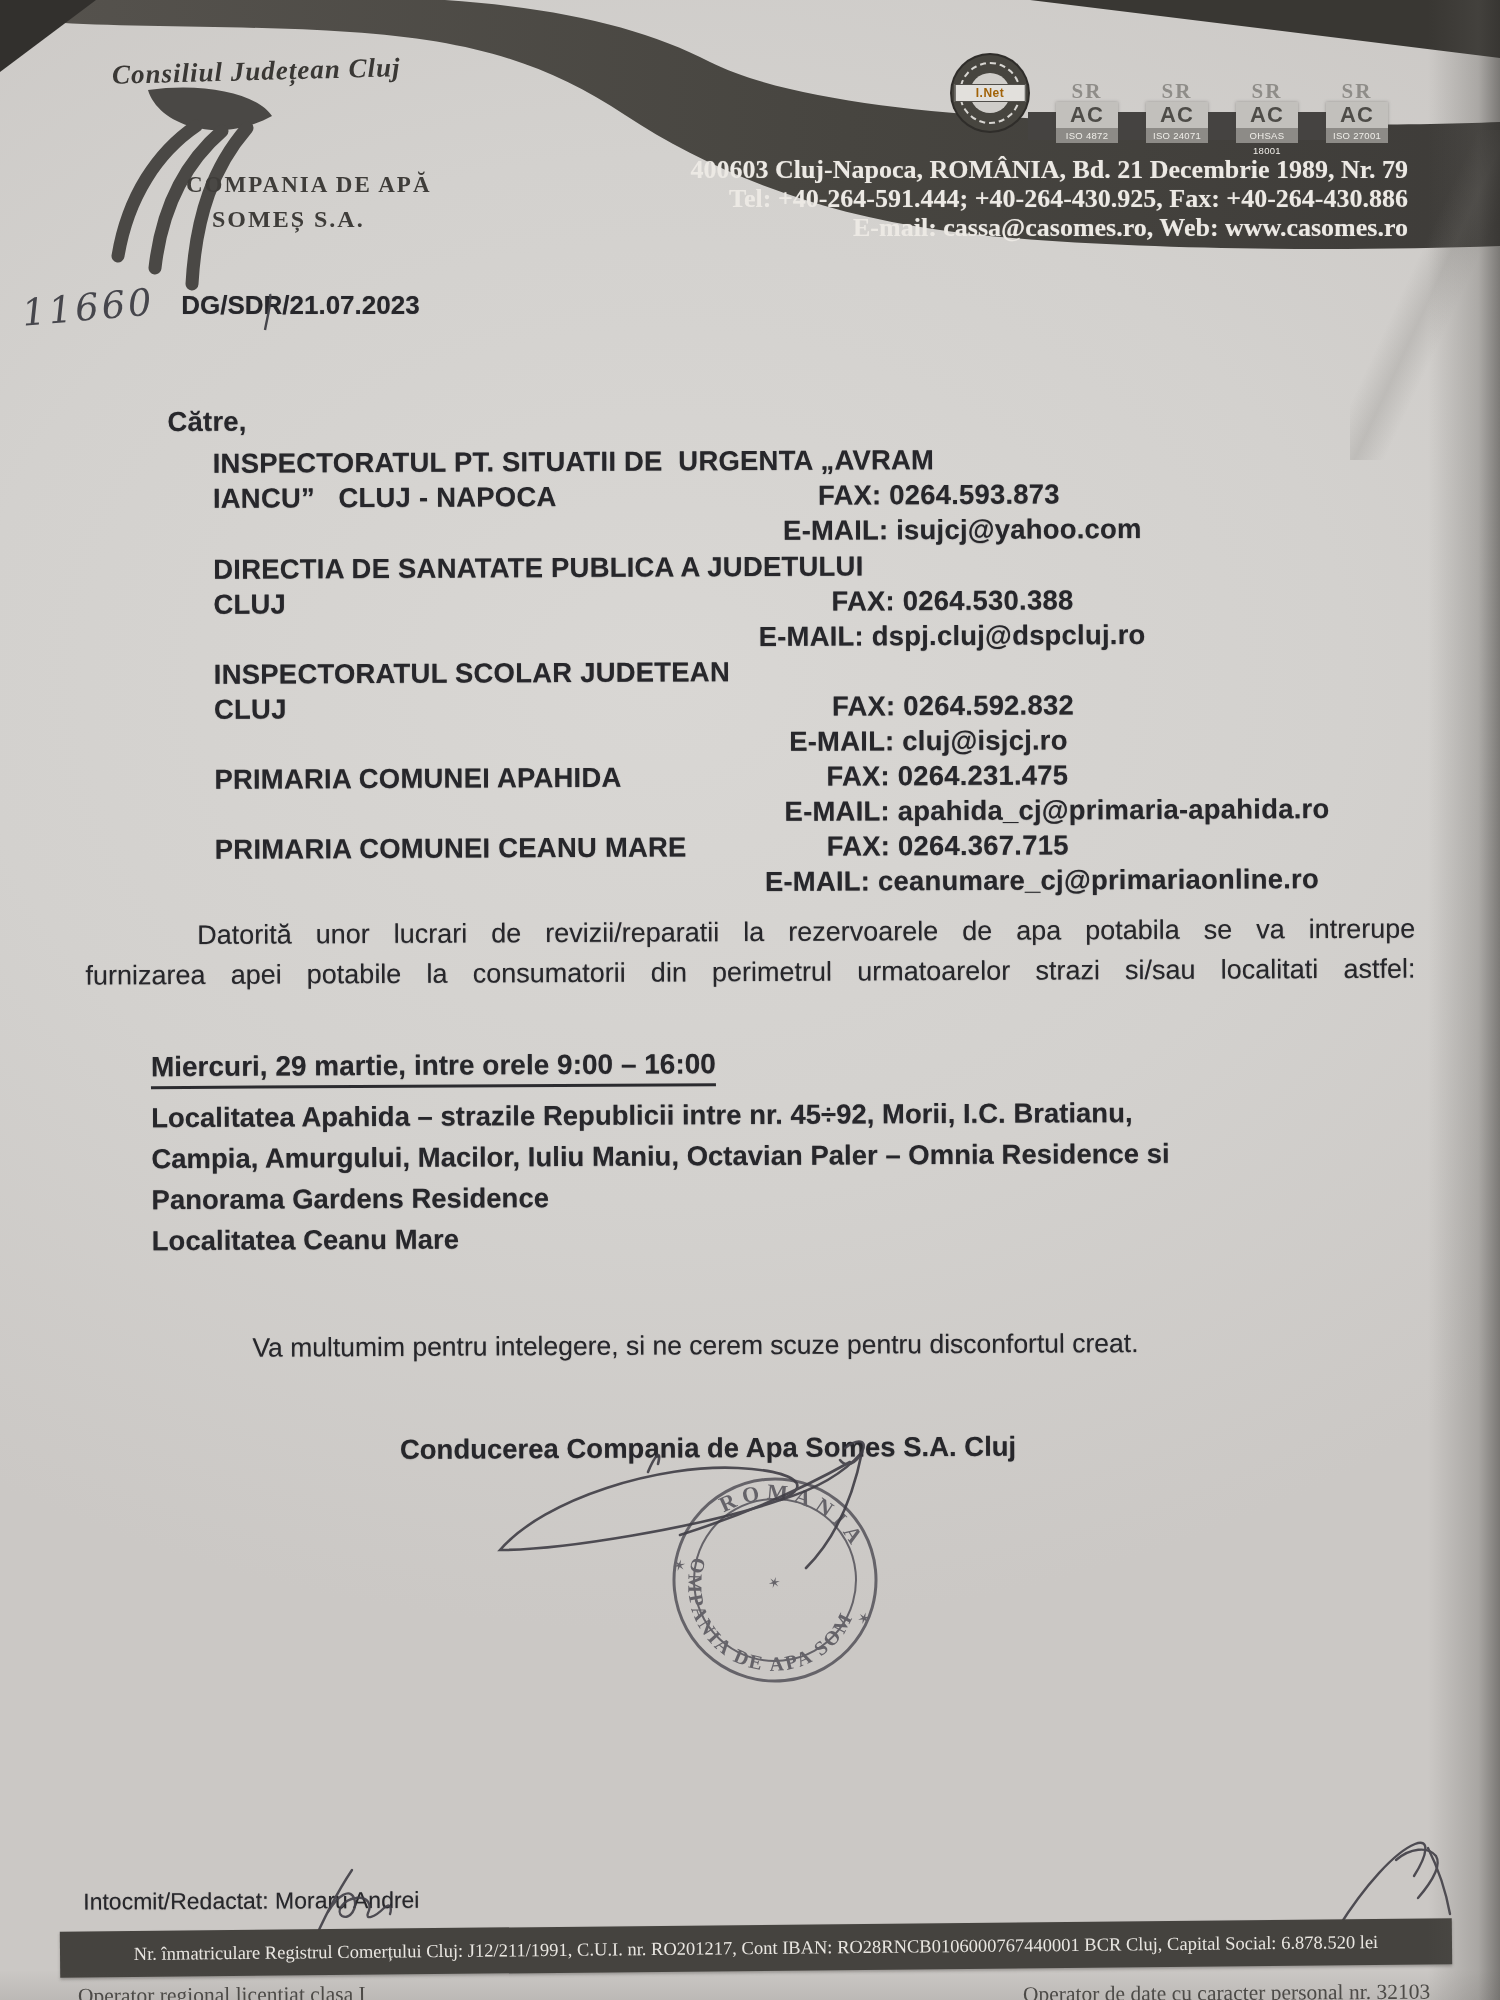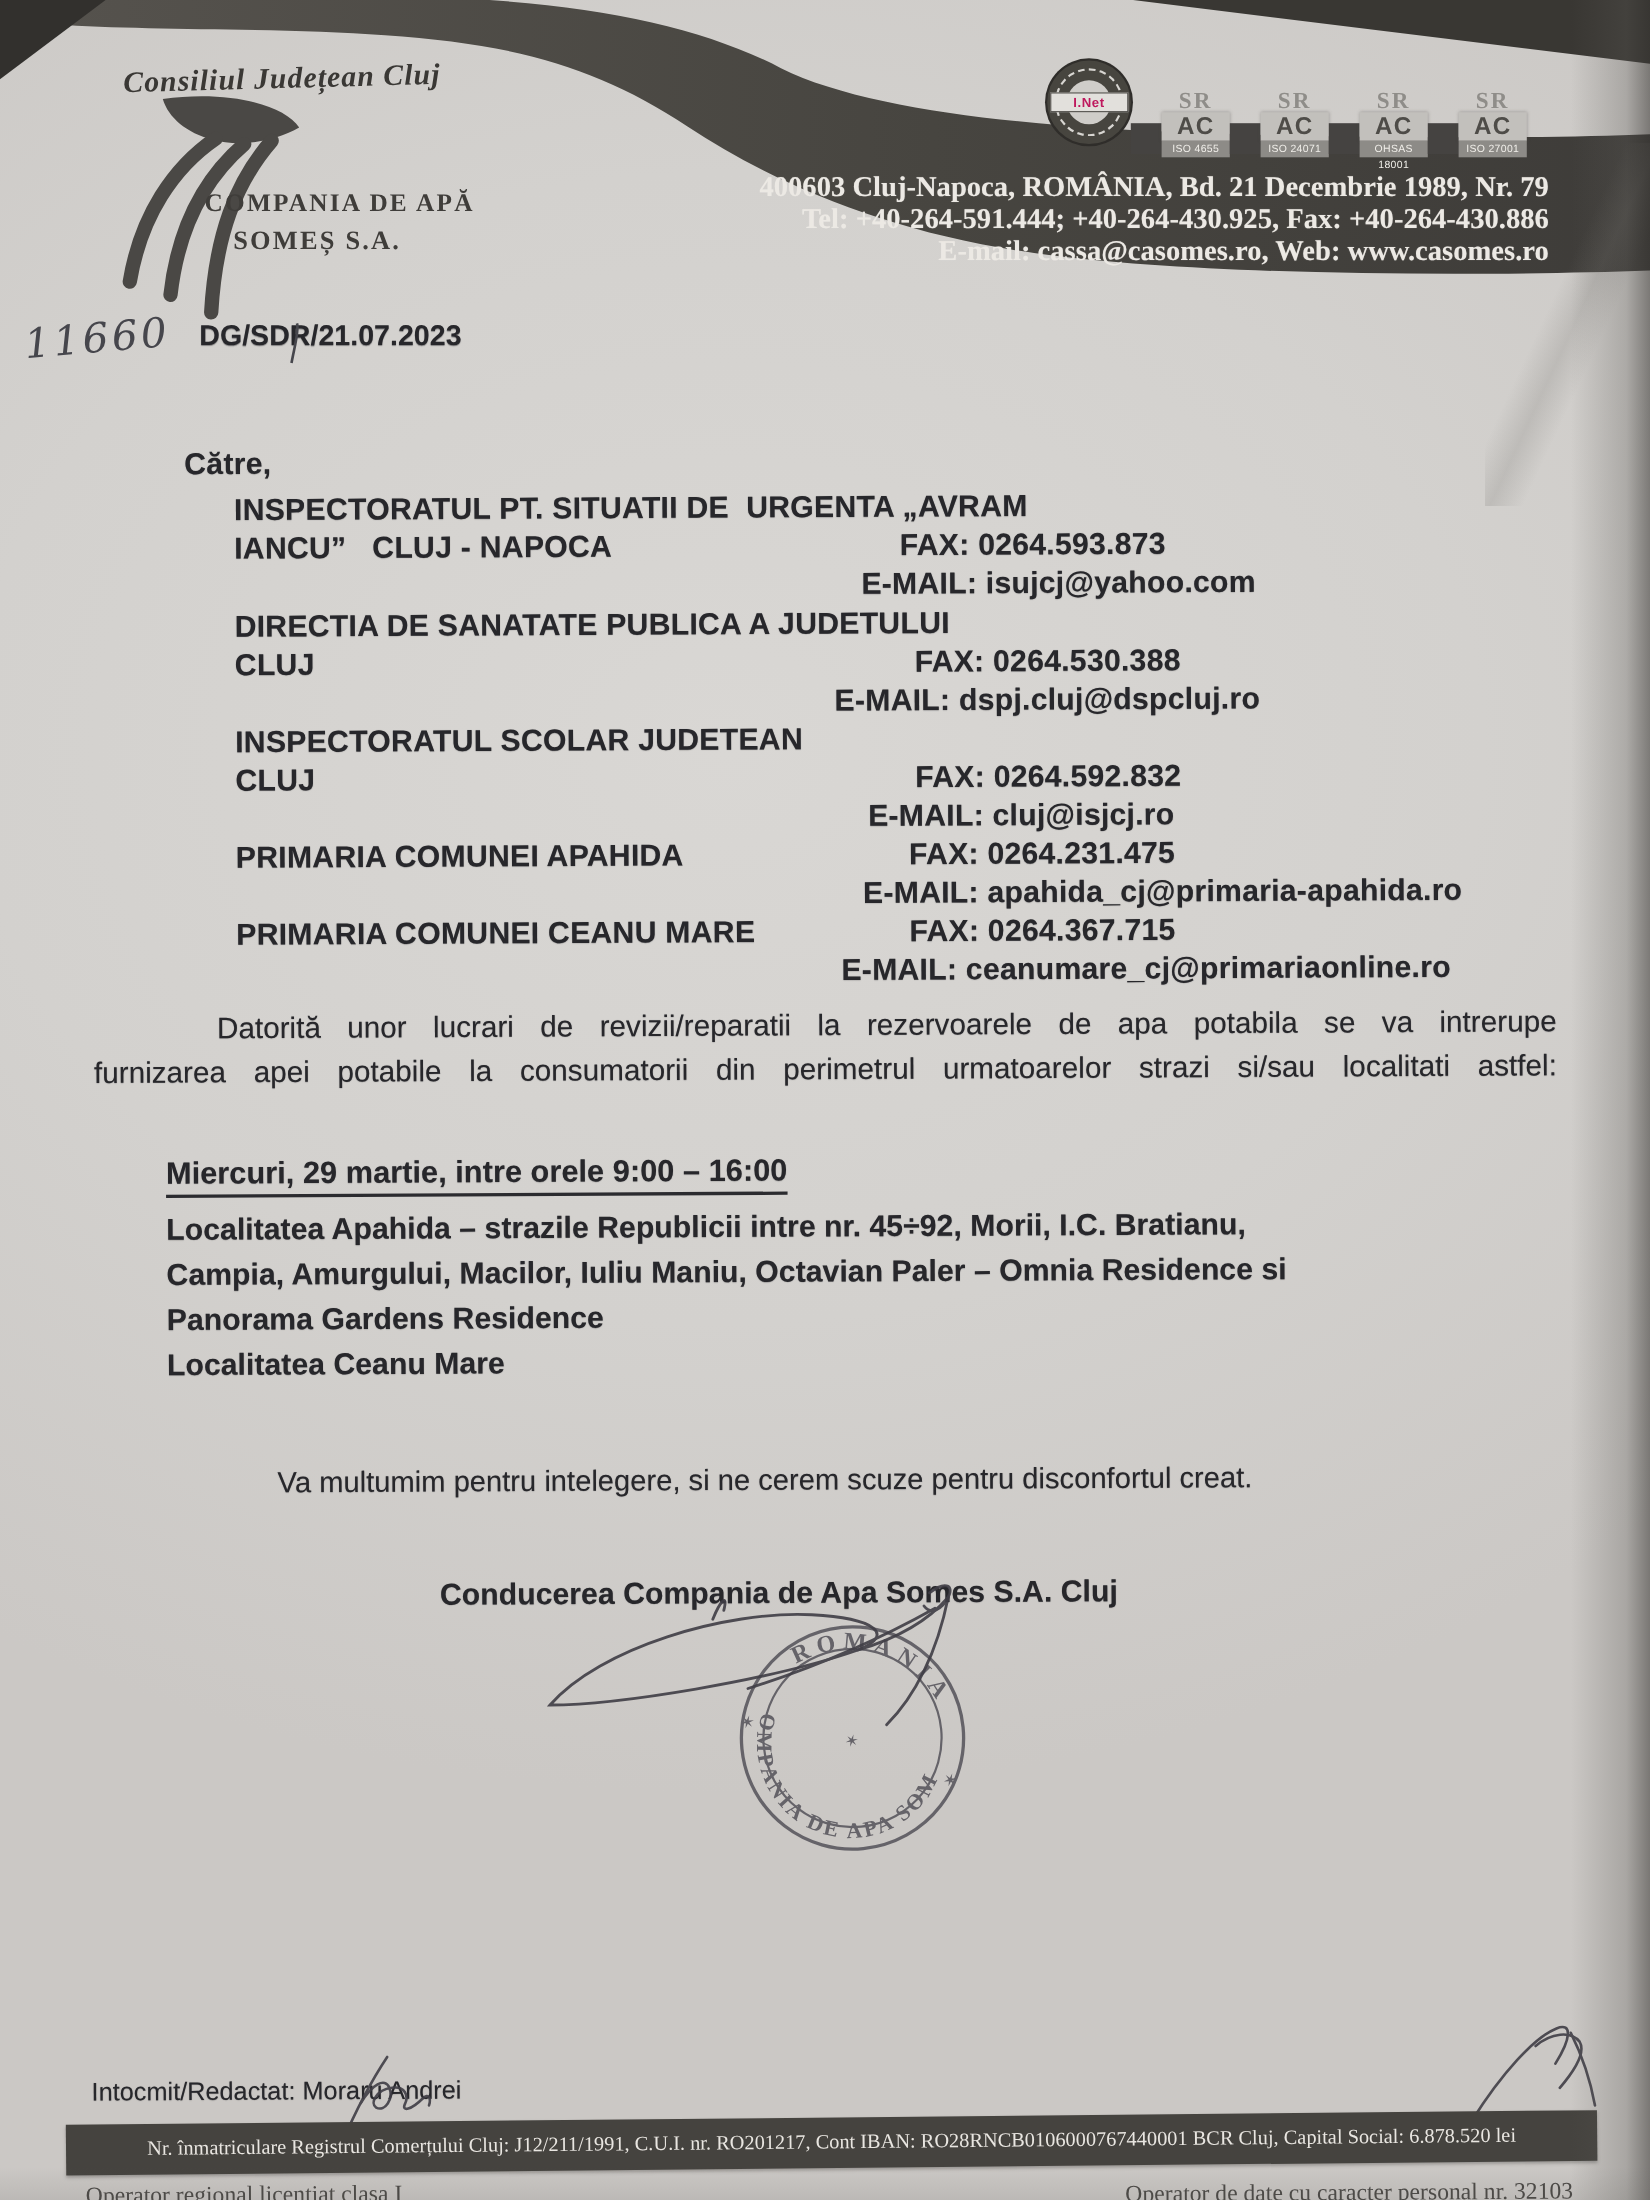--- a/index.html
+++ b/index.html
@@ -24,21 +24,21 @@
     font-size:27px;color:#3a3835;letter-spacing:1px;transform:rotate(-1.5deg);}
   .logoname{font-family:"Liberation Serif",serif;font-weight:700;color:#3f3d3a;letter-spacing:2px;}
   .addr{font-family:"Liberation Serif",serif;font-weight:600;font-size:26px;line-height:29px;
     color:#ece9e4;text-align:right;text-shadow:0 0 1px rgba(240,238,234,.4);}
   
   .iqnet{position:absolute;width:76px;height:76px;border-radius:50%;
     background:#47453f;box-shadow:0 0 0 2px #2f2d2a;}
   .iqnet-ring{position:absolute;inset:7px;border:2px dashed #d8d6d2;border-radius:50%;}
   .iqnet-core{position:absolute;inset:18px;border-radius:50%;background:#cfcdc9;}
   .iqnet-label{position:absolute;left:50%;top:50%;transform:translate(-50%,-50%);
-    background:#e2e0dc;border:1px solid #504e4a;font-size:12px;font-weight:700;color:#be185d;
+    background:#e2e0dc;border:1px solid #504e4a;font-size:12px;font-weight:700;color:#a16207;
     padding:1px 20px;letter-spacing:.5px;}
   .srac{position:absolute;width:62px;}
   .srac .sr{height:22px;text-align:center;font-size:21px;font-weight:700;color:#8f8d89;
     letter-spacing:2px;line-height:22px;font-family:Liberation Serif, serif;}
   .srac .acbox{height:26px;background:#c2c0bc;text-align:center;font-size:22px;font-weight:700;
     color:#4e4c48;line-height:25px;letter-spacing:1px;box-shadow:0 0 3px rgba(70,68,64,.4);}
   .srac .lbl{height:15px;background:#8d8b87;color:#f0eee9;font-size:9.5px;text-align:center;
     line-height:15px;letter-spacing:.3px;}
   .sqdark{position:absolute;width:28px;height:28px;background:#454341;}
   
@@ -85,21 +85,21 @@
 
   <div class="iqnet" style="left:952px;top:55px;">
     <div class="iqnet-ring"></div>
     <div class="iqnet-core"></div>
     <div class="iqnet-label">I.Net</div>
   </div>
   <div class="sqdark" style="left:1028px;top:112px;"></div>
   <div class="srac" style="left:1056px;top:80px;">
     <div class="sr">SR</div>
     <div class="acbox">AC</div>
-    <div class="lbl">ISO 4655</div>
+    <div class="lbl">ISO 4872</div>
   </div>
   <div class="sqdark" style="left:1118px;top:112px;"></div>
   <div class="srac" style="left:1146px;top:80px;">
     <div class="sr">SR</div>
     <div class="acbox">AC</div>
     <div class="lbl">ISO 24071</div>
   </div>
   <div class="sqdark" style="left:1208px;top:112px;"></div>
   <div class="srac" style="left:1236px;top:80px;">
     <div class="sr">SR</div>

